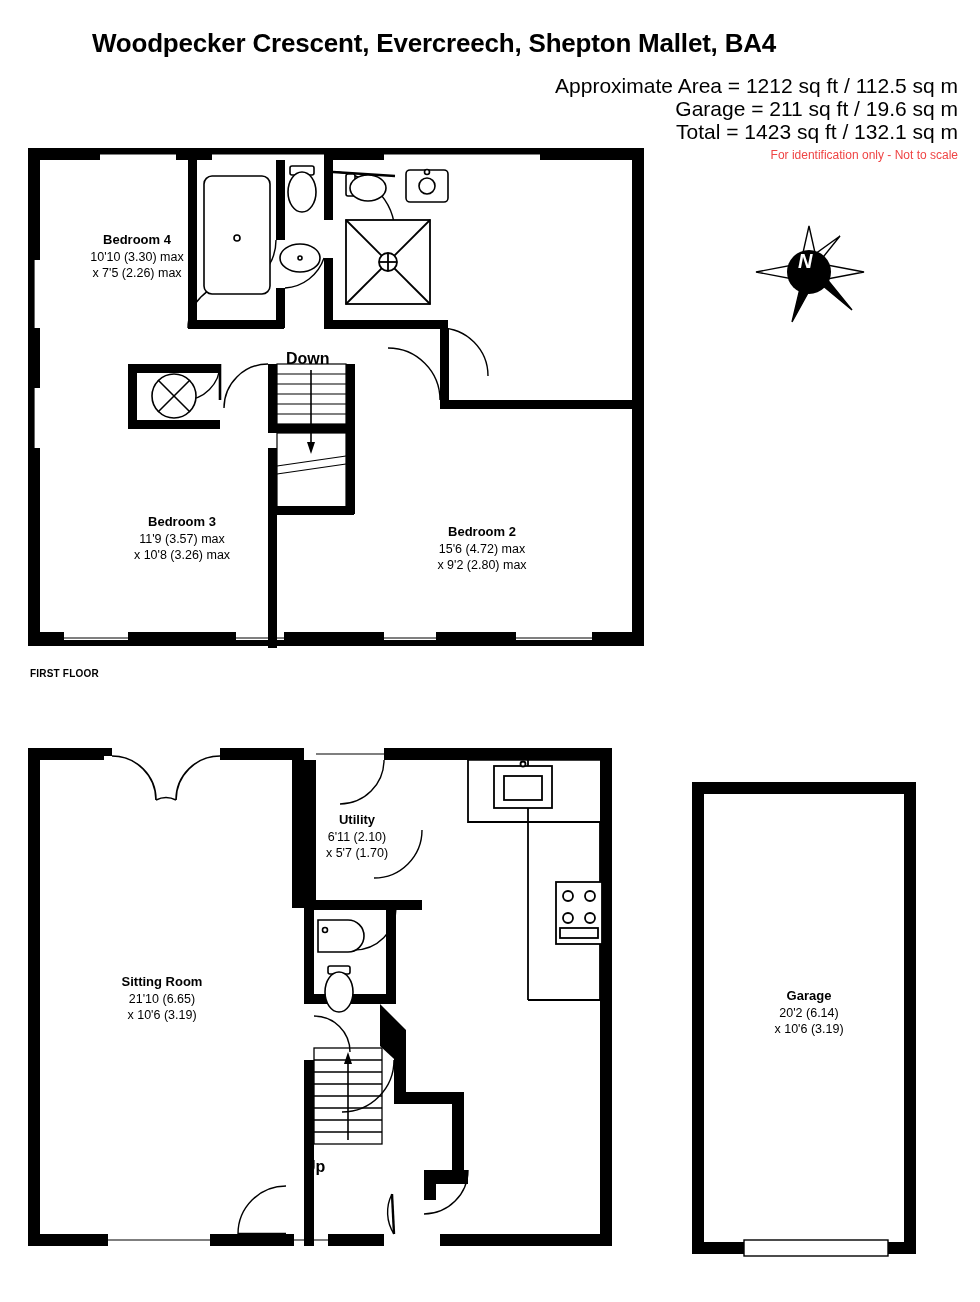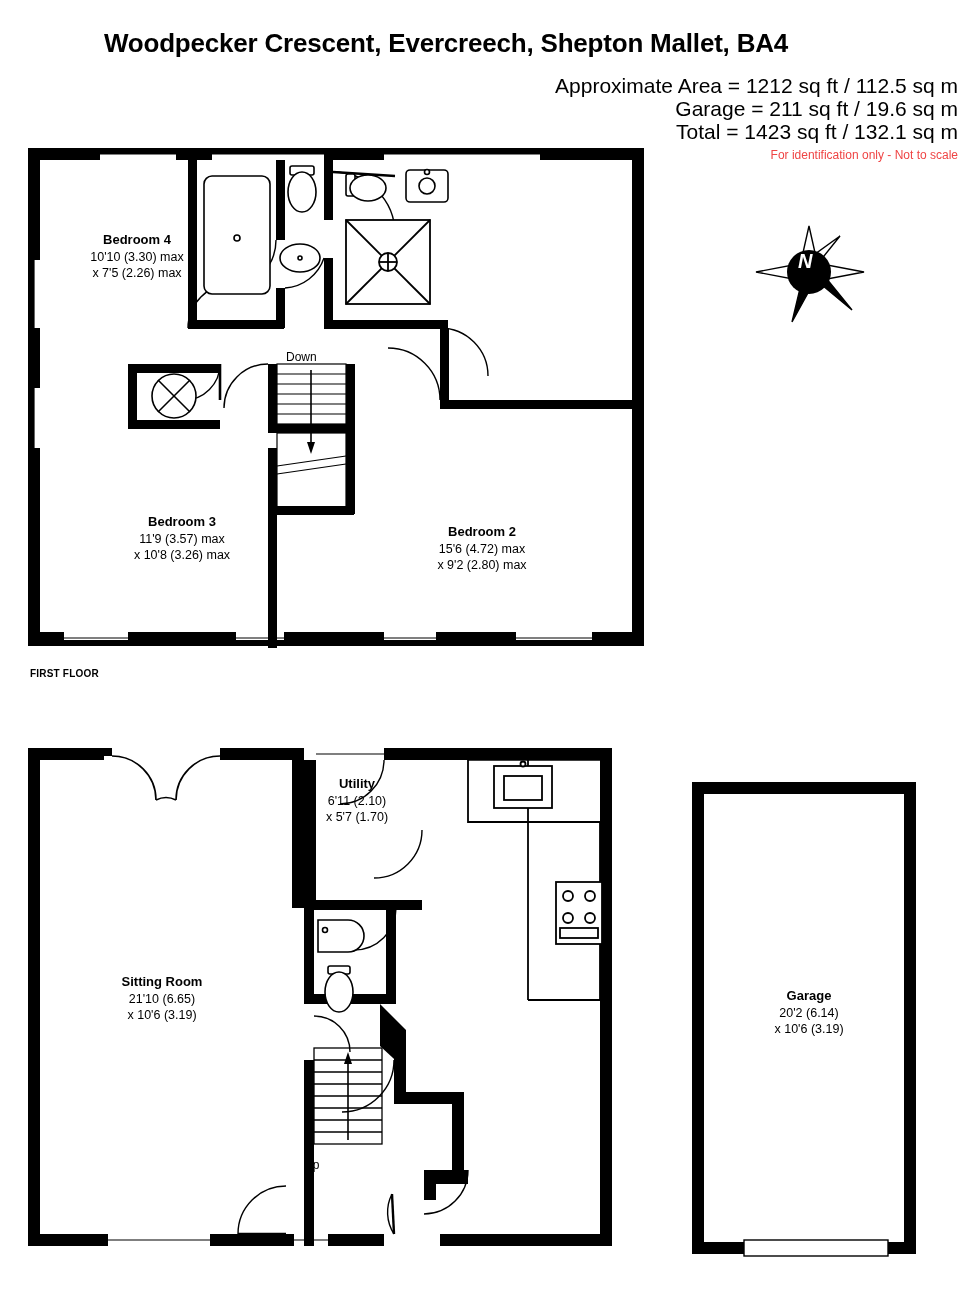--- a/index.html
+++ b/index.html
@@ -24,21 +24,20 @@
   
   .title {
     position: absolute;
     left: 0;
     top: 28px;
     width: 868px;
     text-align: center;
     font-size: 26px;
     font-weight: bold;
     letter-spacing: -0.2px;
-    margin-left: 12px;
   }
   .areas {
     position: absolute;
     right: 22px;
     top: 74px;
     text-align: right;
     font-size: 21px;
     line-height: 23px;
   }
   .notscale {
@@ -70,22 +69,22 @@
   .room .rname {
     font-weight: bold;
     font-size: 13px;
     display: block;
     margin-bottom: 1px;
   }
   .room .rdim { display: block; }
 
   .minilabel {
     position: absolute;
-    font-size: 12px;
-    font-weight: normal;
+    font-size: 16px;
+    font-weight: bold;
   }
 
   
   .compass {
     position: absolute;
     left: 752px;
     top: 222px;
     width: 116px;
     height: 104px;
   }
@@ -395,21 +394,21 @@
     <g stroke="#000000" stroke-width="1.6" fill="#ffffff">
 
       <path d="M290,190 h30 a16,16 0 0 1 0,32 h-30 z"></path>
       <circle cx="297" cy="200" r="2.5"></circle>
 
       <rect x="300" y="236" width="22" height="8" rx="2"></rect>
       <ellipse cx="311" cy="262" rx="14" ry="20"></ellipse>
     </g>
   </svg>
 
-  <div class="room" id="gf-utility" style="left:292px; top:776px; width:130px;">
+  <div class="room" id="gf-utility" style="left:292px; top:812px; width:130px;">
     <span class="rname">Utility</span>
     <span class="rdim">6'11 (2.10)</span>
     <span class="rdim">x 5'7 (1.70)</span>
   </div>
 
   <div class="room" id="gf-sitting" style="left:62px; top:974px; width:200px;">
     <span class="rname">Sitting Room</span>
     <span class="rdim">21'10 (6.65)</span>
     <span class="rdim">x 10'6 (3.19)</span>
   </div>

